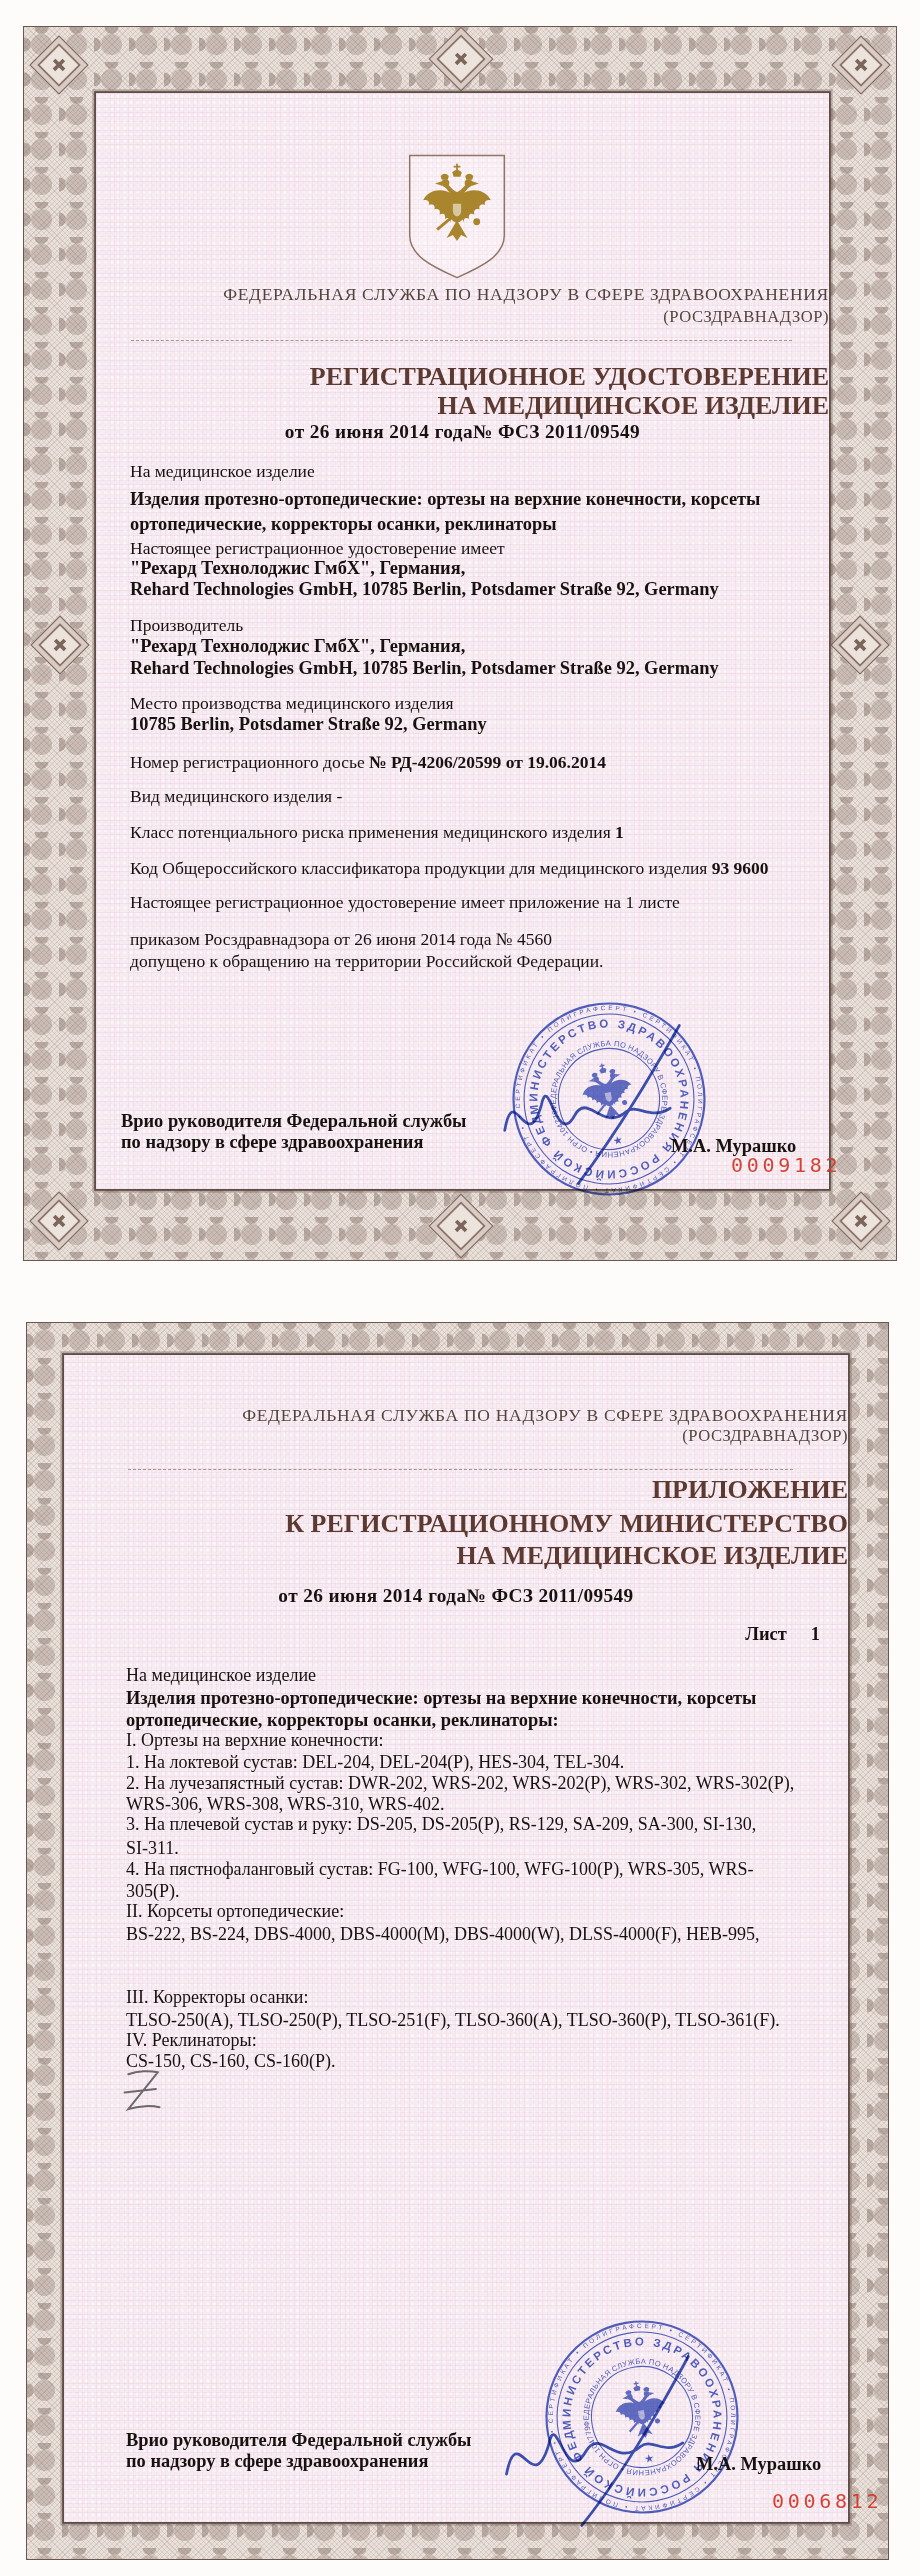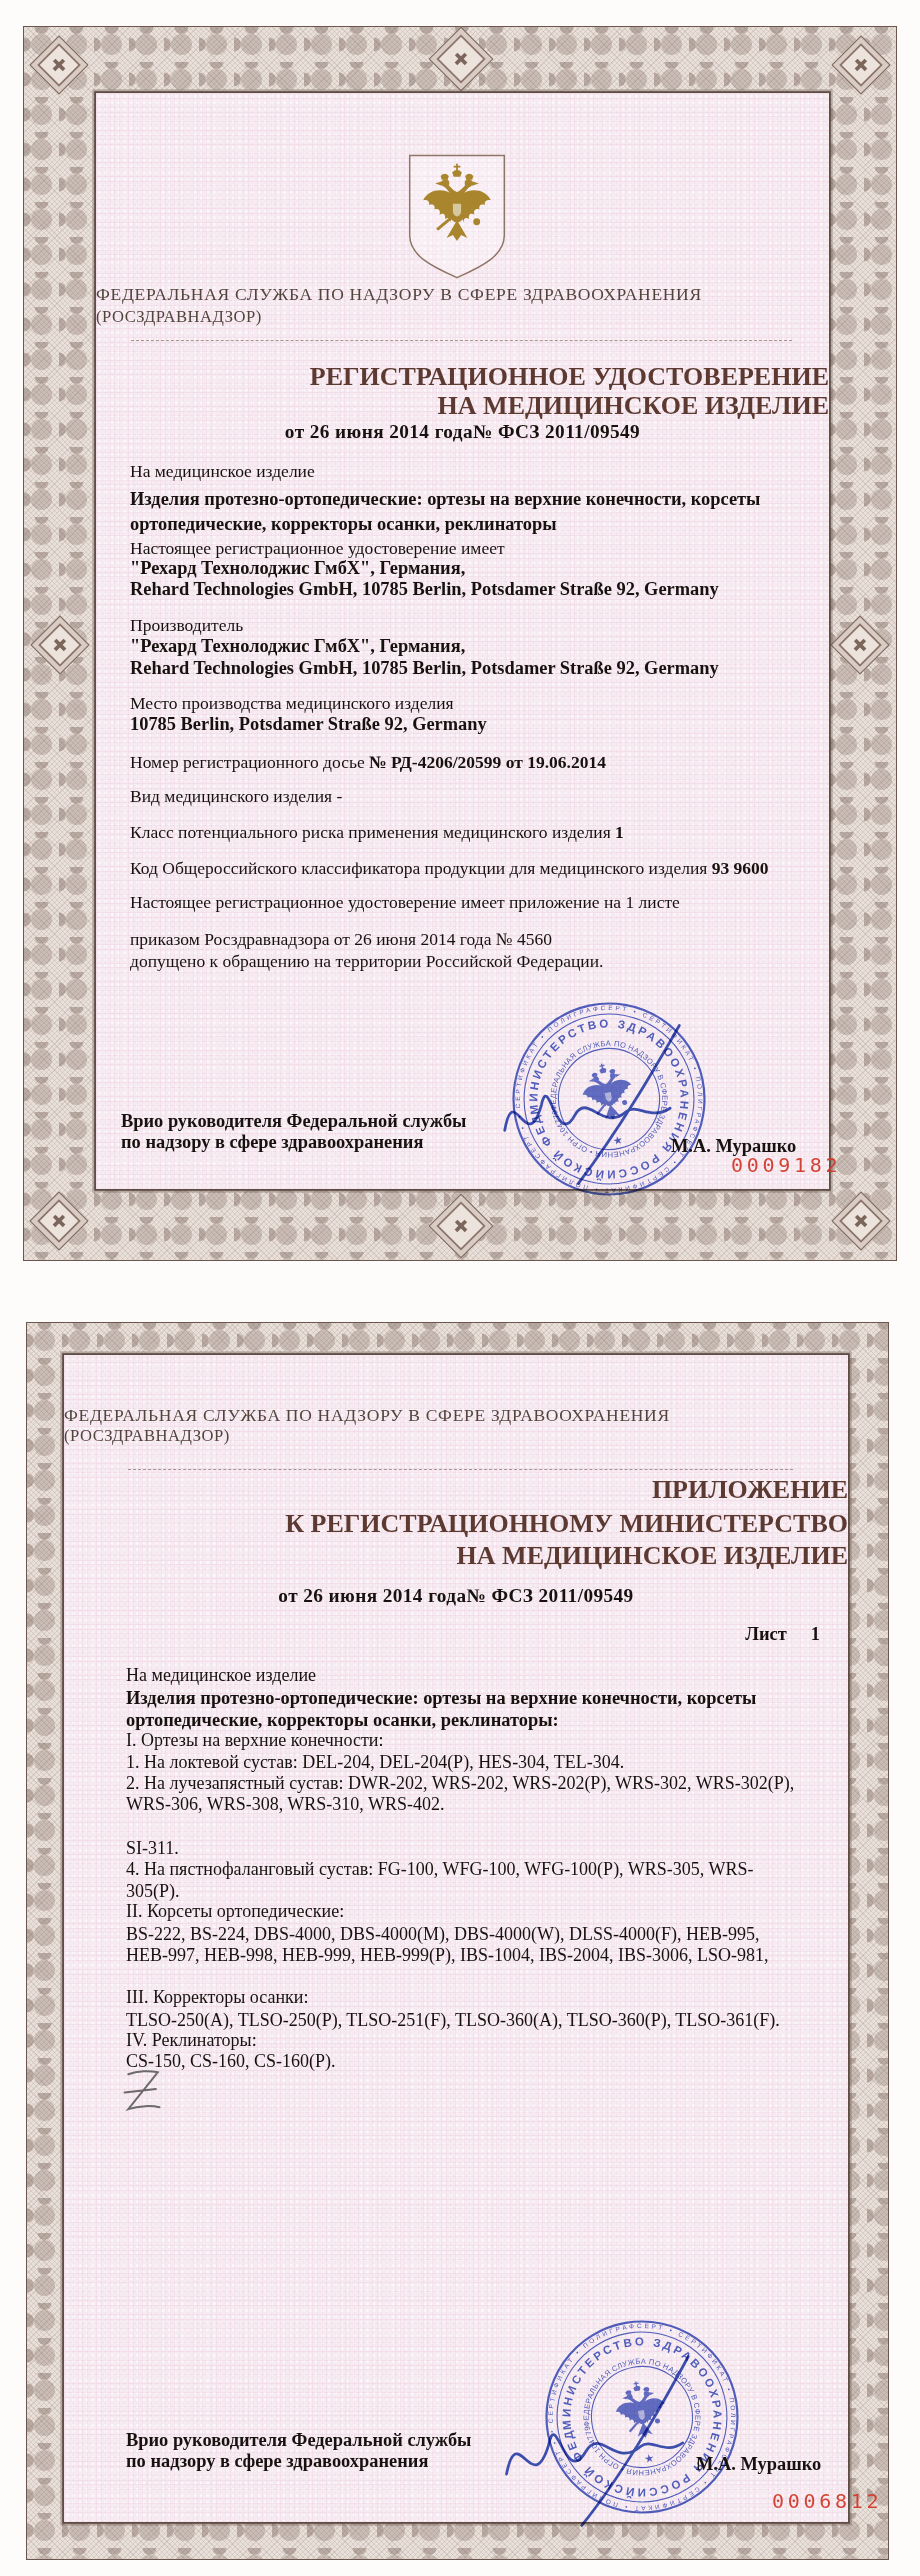--- a/index.html
+++ b/index.html
@@ -21,21 +21,21 @@
       radial-gradient(rgba(255,255,255,.75) 0.9px, transparent 1.6px);
     background-size:auto,auto,6.4px 6.4px;
     box-shadow:0 0 0 1.8px #5f4c44, 0 0 0 3.7px rgba(95,76,68,.35);}
   .inner1{left:72px;top:66px;right:67px;bottom:71px;}
   .inner2{left:37px;top:32px;right:40px;bottom:37px;}
   .orn{position:absolute;width:40px;height:40px;transform:rotate(45deg);border:1.8px solid #7c665b;
        background:#ece3dd;box-shadow:inset 0 0 0 4.6px #d9ccc4, inset 0 0 0 6.4px #8b746a;}
   .orn::after{content:"";position:absolute;left:50%;top:50%;width:14.7px;height:14.7px;margin:-7.4px 0 0 -7.4px;
        background:linear-gradient(#7c665b,#7c665b) center/14.7px 3.7px no-repeat,
                   linear-gradient(#7c665b,#7c665b) center/3.7px 14.7px no-repeat;}
-  .agency{position:absolute;left:0;right:0;text-align:left;color:#52443d;
+  .agency{position:absolute;left:0;right:0;text-align:right;color:#52443d;
           font-size:17.5px;letter-spacing:0.7px;white-space:nowrap;}
   .agency2{font-size:16.6px;letter-spacing:0.5px;}
   .divider{position:absolute;height:0;border-top:1.4px dashed rgba(140,120,112,.75);}
   .doctitle{position:absolute;left:0;right:0;text-align:right;color:#5d3a31;
             font-weight:bold;font-size:26px;white-space:nowrap;}
   .dateline{position:absolute;left:0;right:0;display:flex;justify-content:center;
             font-weight:bold;font-size:19.3px;color:#17120f;letter-spacing:0.4px;}
   .ln{position:absolute;left:34px;white-space:nowrap;font-size:17.5px;line-height:21px;color:#17120f;}
   .ln2{left:62px;font-size:18px;}
   .b{font-weight:bold;font-size:18.4px;}
@@ -188,26 +188,26 @@
         <span>1</span>
       </div>
 
       <div class="ln ln2" style="top:310px">На медицинское изделие</div>
       <div class="ln ln2 b" style="top:333px">Изделия протезно-ортопедические: ортезы на верхние конечности, корсеты</div>
       <div class="ln ln2 b" style="top:355px">ортопедические, корректоры осанки, реклинаторы:</div>
       <div class="ln ln2" style="top:375px">I. Ортезы на верхние конечности:</div>
       <div class="ln ln2" style="top:397px">1. На локтевой сустав: DEL-204, DEL-204(P), HES-304, TEL-304.</div>
       <div class="ln ln2" style="top:418px">2. На лучезапястный сустав: DWR-202, WRS-202, WRS-202(P), WRS-302, WRS-302(P),</div>
       <div class="ln ln2" style="top:439px">WRS-306, WRS-308, WRS-310, WRS-402.</div>
+      <div class="ln ln2" style="top:459px">3. На плечевой сустав и руку: DS-205, DS-205(P), RS-129, SA-209, SA-300, SI-130,</div>
       <div class="ln ln2" style="top:483px">SI-311.</div>
       <div class="ln ln2" style="top:504px">4. На пястнофаланговый сустав: FG-100, WFG-100, WFG-100(P), WRS-305, WRS-</div>
       <div class="ln ln2" style="top:526px">305(P).</div>
       <div class="ln ln2" style="top:546px">II. Корсеты ортопедические:</div>
       <div class="ln ln2" style="top:569px">BS-222, BS-224, DBS-4000, DBS-4000(M), DBS-4000(W), DLSS-4000(F), HEB-995,</div>
-      <div class="ln ln2" style="top:590px">HEB-997, HEB-998, HEB-999, HEB-999(P), IBS-1004, IBS-2004, IBS-3006, LSO-981,</div>
       <div class="ln ln2" style="top:632px">III. Корректоры осанки:</div>
       <div class="ln ln2" style="top:655px">TLSO-250(A), TLSO-250(P), TLSO-251(F), TLSO-360(A), TLSO-360(P), TLSO-361(F).</div>
       <div class="ln ln2" style="top:675px">IV. Реклинаторы:</div>
       <div class="ln ln2" style="top:696px">CS-150, CS-160, CS-160(P).</div>
 
       <svg style="position:absolute;left:55px;top:710px" width="48" height="57" viewBox="0 0 52 62">
         <path d="M10,10 C20,6 34,6 42,8 L10,48 C22,44 36,44 44,46 M6,30 L40,26" fill="none" stroke="#4a4a4a" stroke-width="2.2" stroke-linecap="round" opacity="0.8"></path>
       </svg>
 
       <svg class="stamp" style="left:477px;top:961px;transform:rotate(-10deg)" width="202" height="202" viewBox="0 0 220 220">

